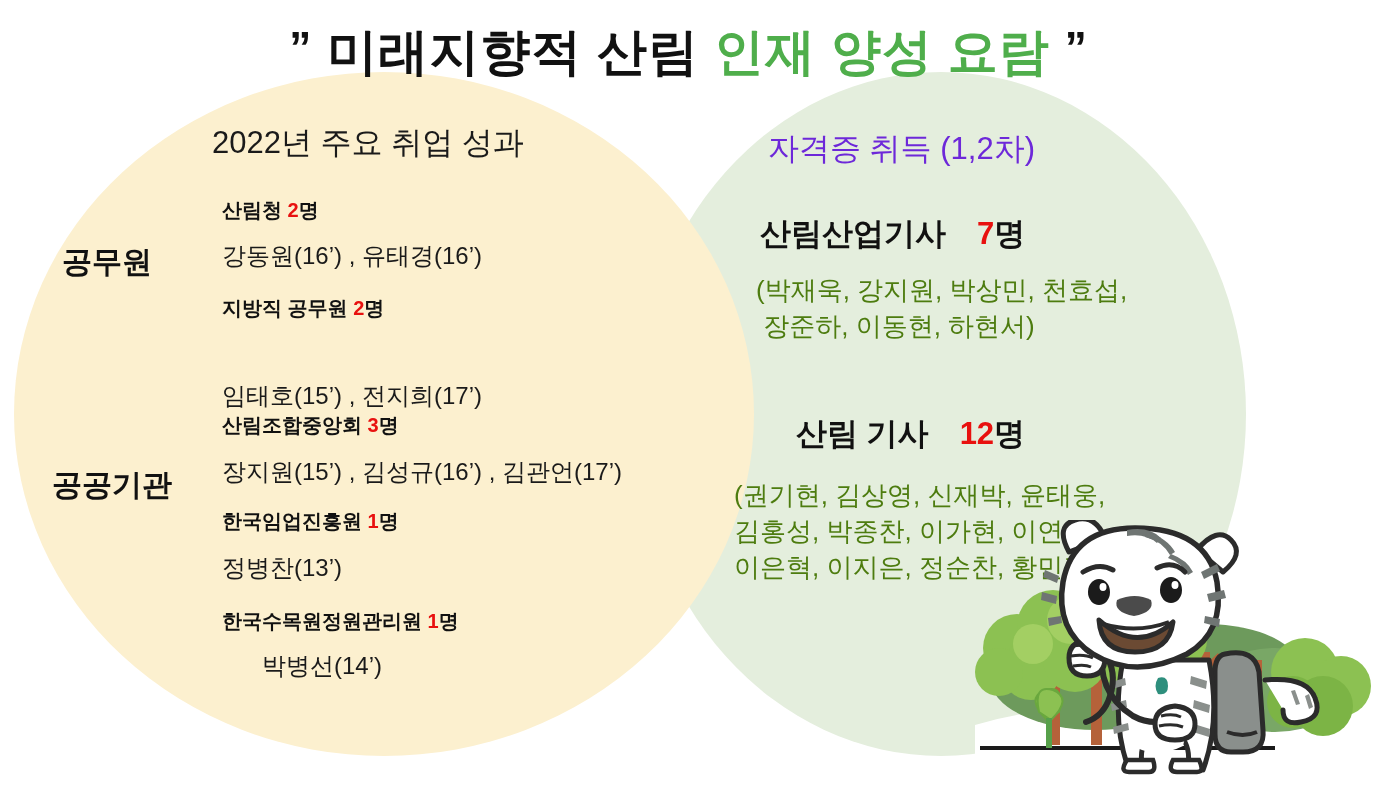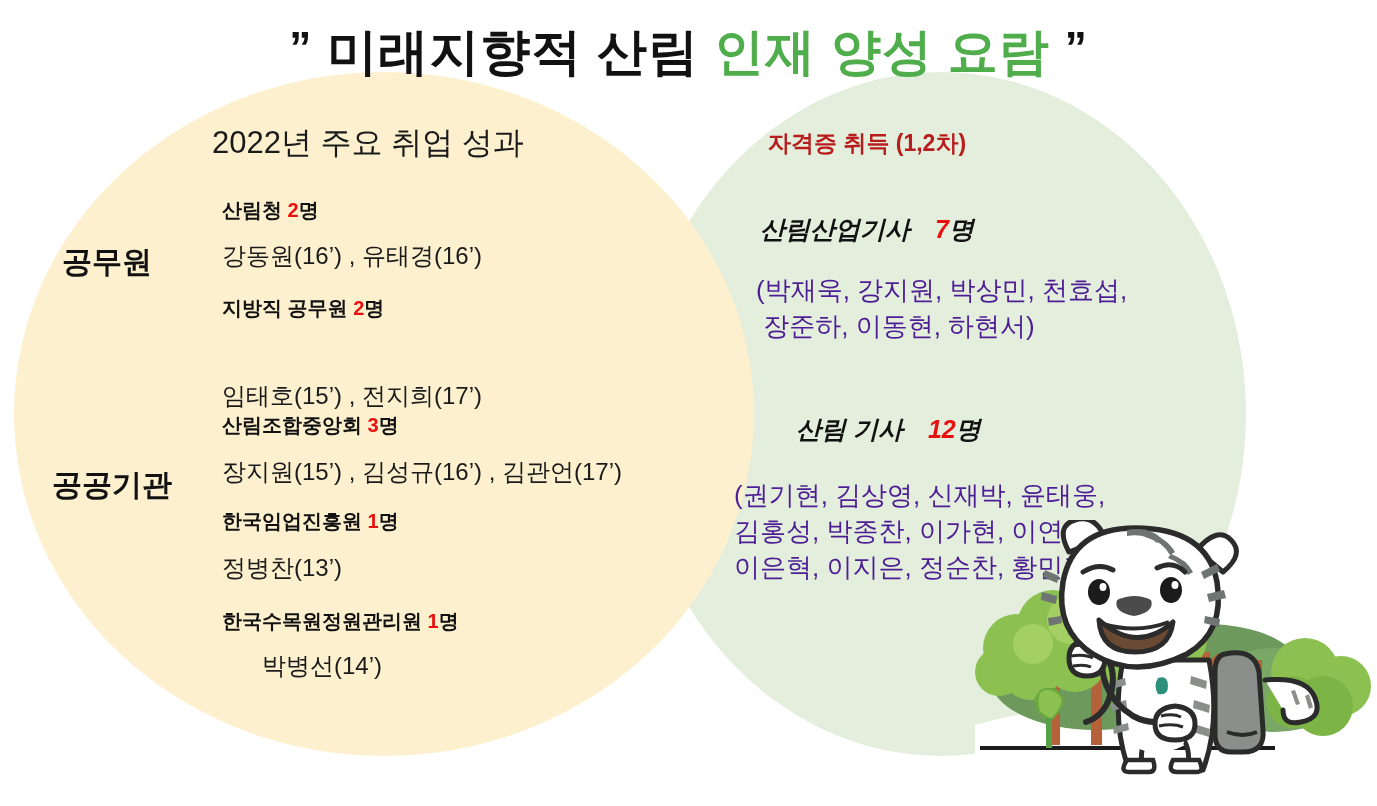--- a/index.html
+++ b/index.html
@@ -54,24 +54,24 @@
   #org2-names{left:222px;top:340px;margin-top:40px;}
   #org3-title{left:222px;top:412px;}
   #org3-names{left:222px;top:456px;}
   #org4-title{left:222px;top:508px;}
   #org4-names{left:222px;top:552px;}
   #org5-title{left:222px;top:608px;}
   #org5-names{left:222px;top:650px;margin-left:40px;}
 
   
   #right-heading{
-    left:768px;top:128px;font-size:23px;color:#b91c1c;font-weight:bold;
-  }
-  .cert-title{font-size:25px;font-weight:bold;color:#111;font-style:italic;}
-  .cert-names{font-size:26px;color:#4c1d95;line-height:36px;white-space:pre;}
+    left:768px;top:128px;font-size:31px;color:#6d28d9;
+  }
+  .cert-title{font-size:31px;font-weight:bold;color:#111;}
+  .cert-names{font-size:26px;color:#4d7c0f;line-height:36px;white-space:pre;}
 
   #cert1-title{left:760px;top:213px;}
   #cert1-names{left:756px;top:272px;}
   #cert2-title{left:796px;top:413px;}
   #cert2-names{left:734px;top:477px;}
 
   
   #illustration{position:absolute;left:975px;top:520px;width:402px;height:286px;z-index:35;}
   #illustration svg{display:block;}
 </style>

